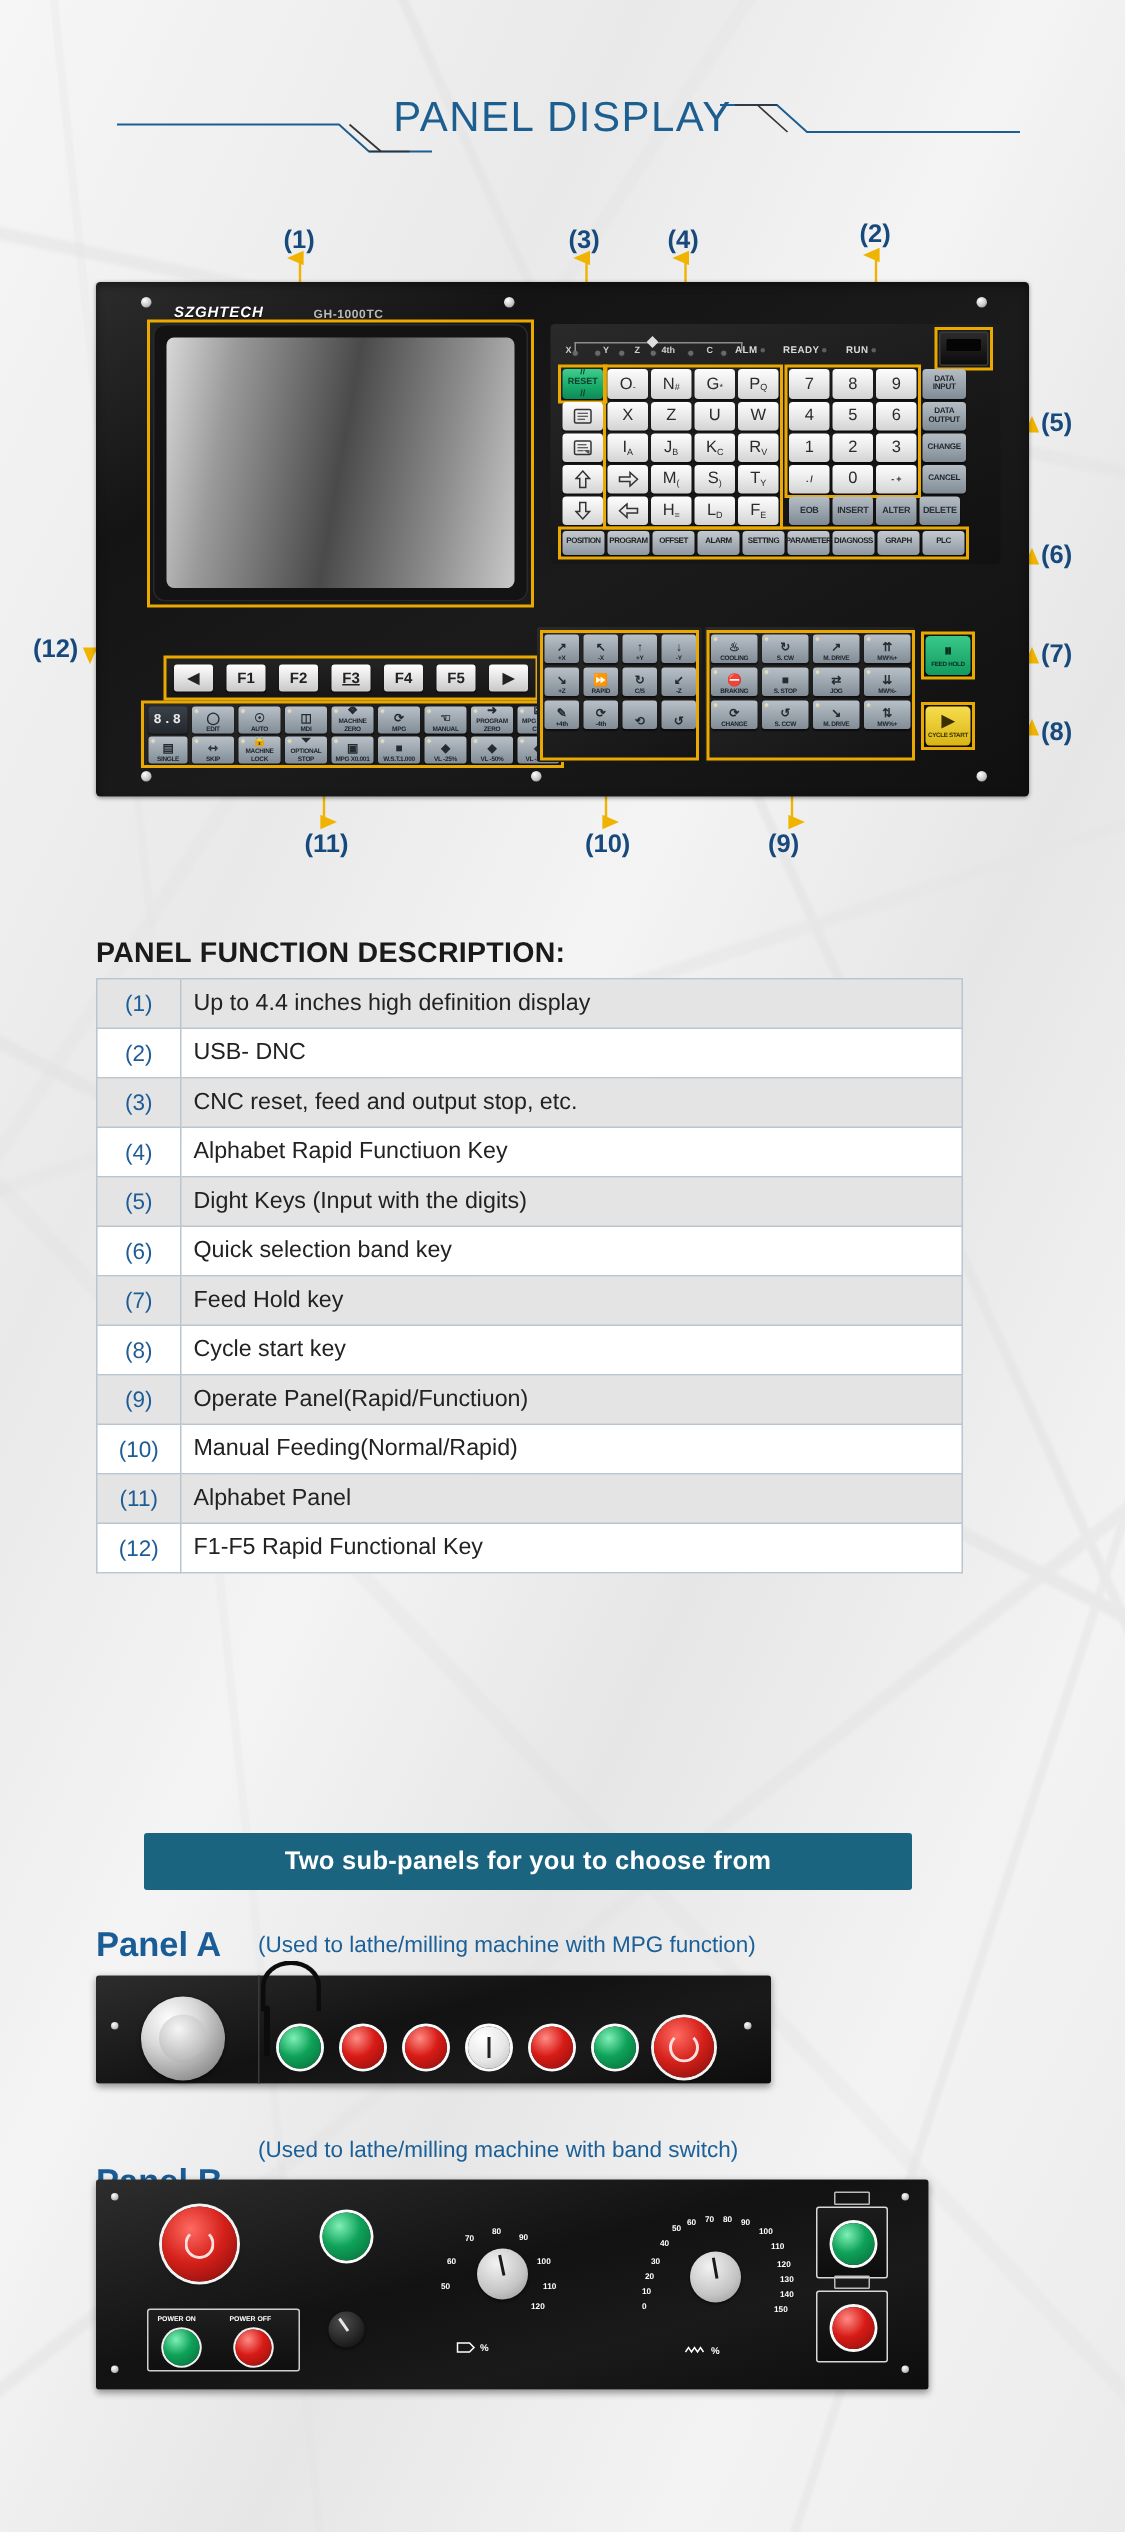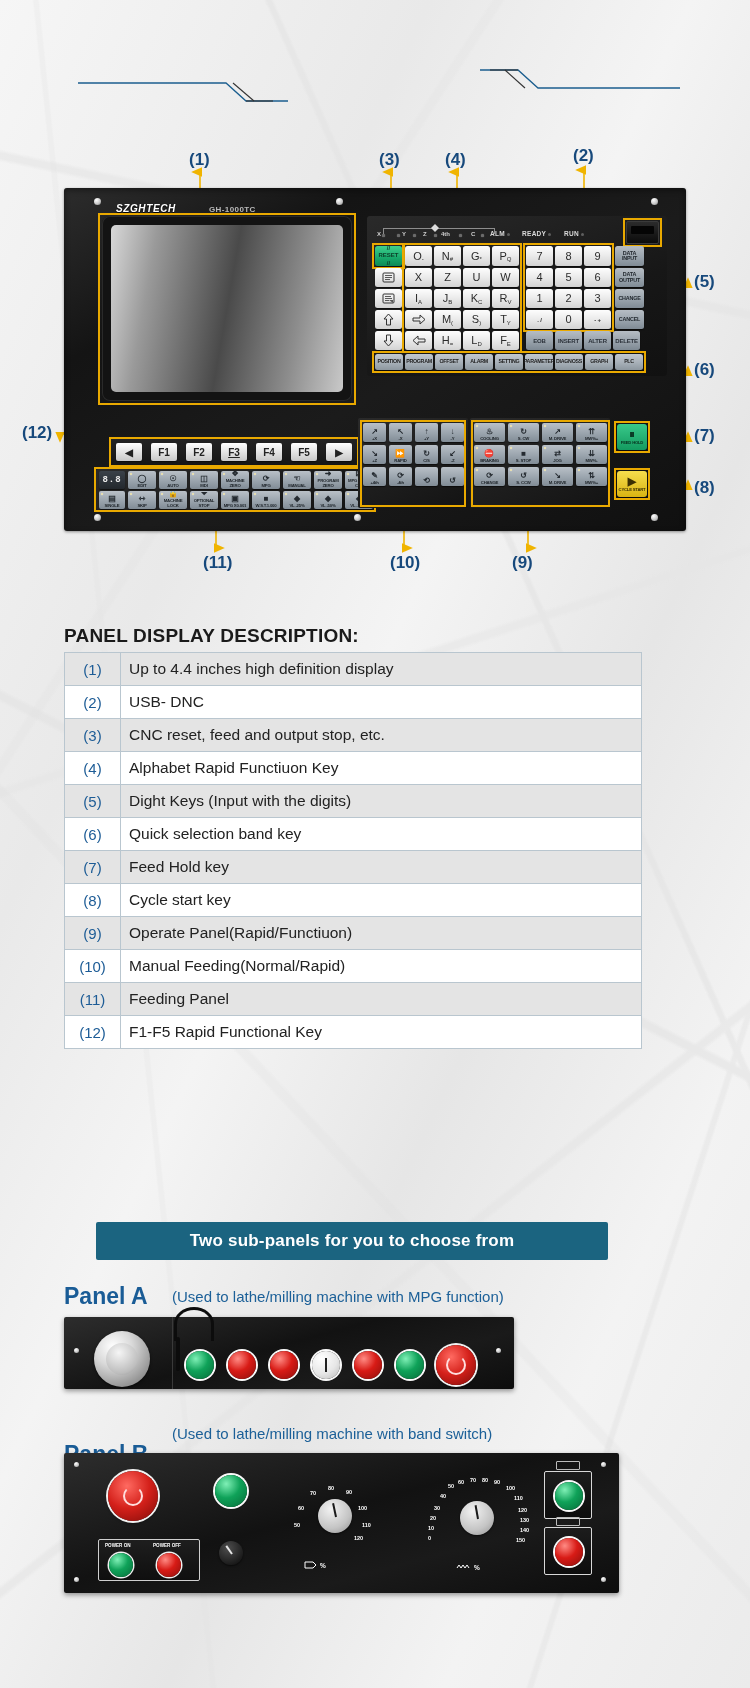--- a/index.html
+++ b/index.html
@@ -294,20 +294,21 @@
 <div class="bg-tri"></div>
 
 <div class="title-wrap">
   <div class="title-rule" style="left:78px;top:22px;">
     <svg width="210" height="24" viewBox="0 0 210 24">
       <path d="M0 3 H148 L168 21 H210" fill="none" stroke="#1b5e8f" stroke-width="1.3"></path>
       <path d="M155 3 L176 21" fill="none" stroke="#333" stroke-width="1.1"></path>
       <path d="M168 21 H195" fill="none" stroke="#333" stroke-width="1.1"></path>
     </svg>
   </div>
+  <div class="title-txt">PANEL DISPLAY</div>
   <div class="title-rule" style="left:480px;top:8px;">
     <svg width="200" height="28" viewBox="0 0 200 28">
       <path d="M200 22 H58 L38 4 H0" fill="none" stroke="#1b5e8f" stroke-width="1.3"></path>
       <path d="M45 22 L25 4" fill="none" stroke="#333" stroke-width="1.1"></path>
       <path d="M38 4 H10" fill="none" stroke="#333" stroke-width="1.1"></path>
     </svg>
   </div>
 </div>
 
 <div class="callout" style="left:189px;top:150px;">(1)</div>
@@ -826,21 +827,21 @@
       <span>FEED HOLD</span>
   </div>
   <div class="hl" style="left:550px;top:233px;width:36px;height:32px;"></div>
   <div class="bigkey yellow" style="left:553px;top:283px;">
     <span class="gl2">▶</span>
       <span>CYCLE START</span>
   </div>
   <div class="hl" style="left:550px;top:280px;width:36px;height:32px;"></div>
 </div>
 
-<div class="desc-head">PANEL DISPLAY DESCRIPTION:</div>
+<div class="desc-head">PANEL FUNCTION DESCRIPTION:</div>
 <table class="desc">
   <tbody>
     <tr>
         <td class="num">(1)</td>
         <td>Up to 4.4 inches high definition display</td>
       </tr>
     <tr>
         <td class="num">(2)</td>
         <td>USB- DNC</td>
       </tr>
@@ -871,21 +872,21 @@
     <tr>
         <td class="num">(9)</td>
         <td>Operate Panel(Rapid/Functiuon)</td>
       </tr>
     <tr>
         <td class="num">(10)</td>
         <td>Manual Feeding(Normal/Rapid)</td>
       </tr>
     <tr>
         <td class="num">(11)</td>
-        <td>Feeding Panel</td>
+        <td>Alphabet Panel</td>
       </tr>
     <tr>
         <td class="num">(12)</td>
         <td>F1-F5 Rapid Functional Key</td>
       </tr>
   </tbody>
 </table>
 
 <div class="ribbon">Two sub-panels for you to choose from</div>
 

